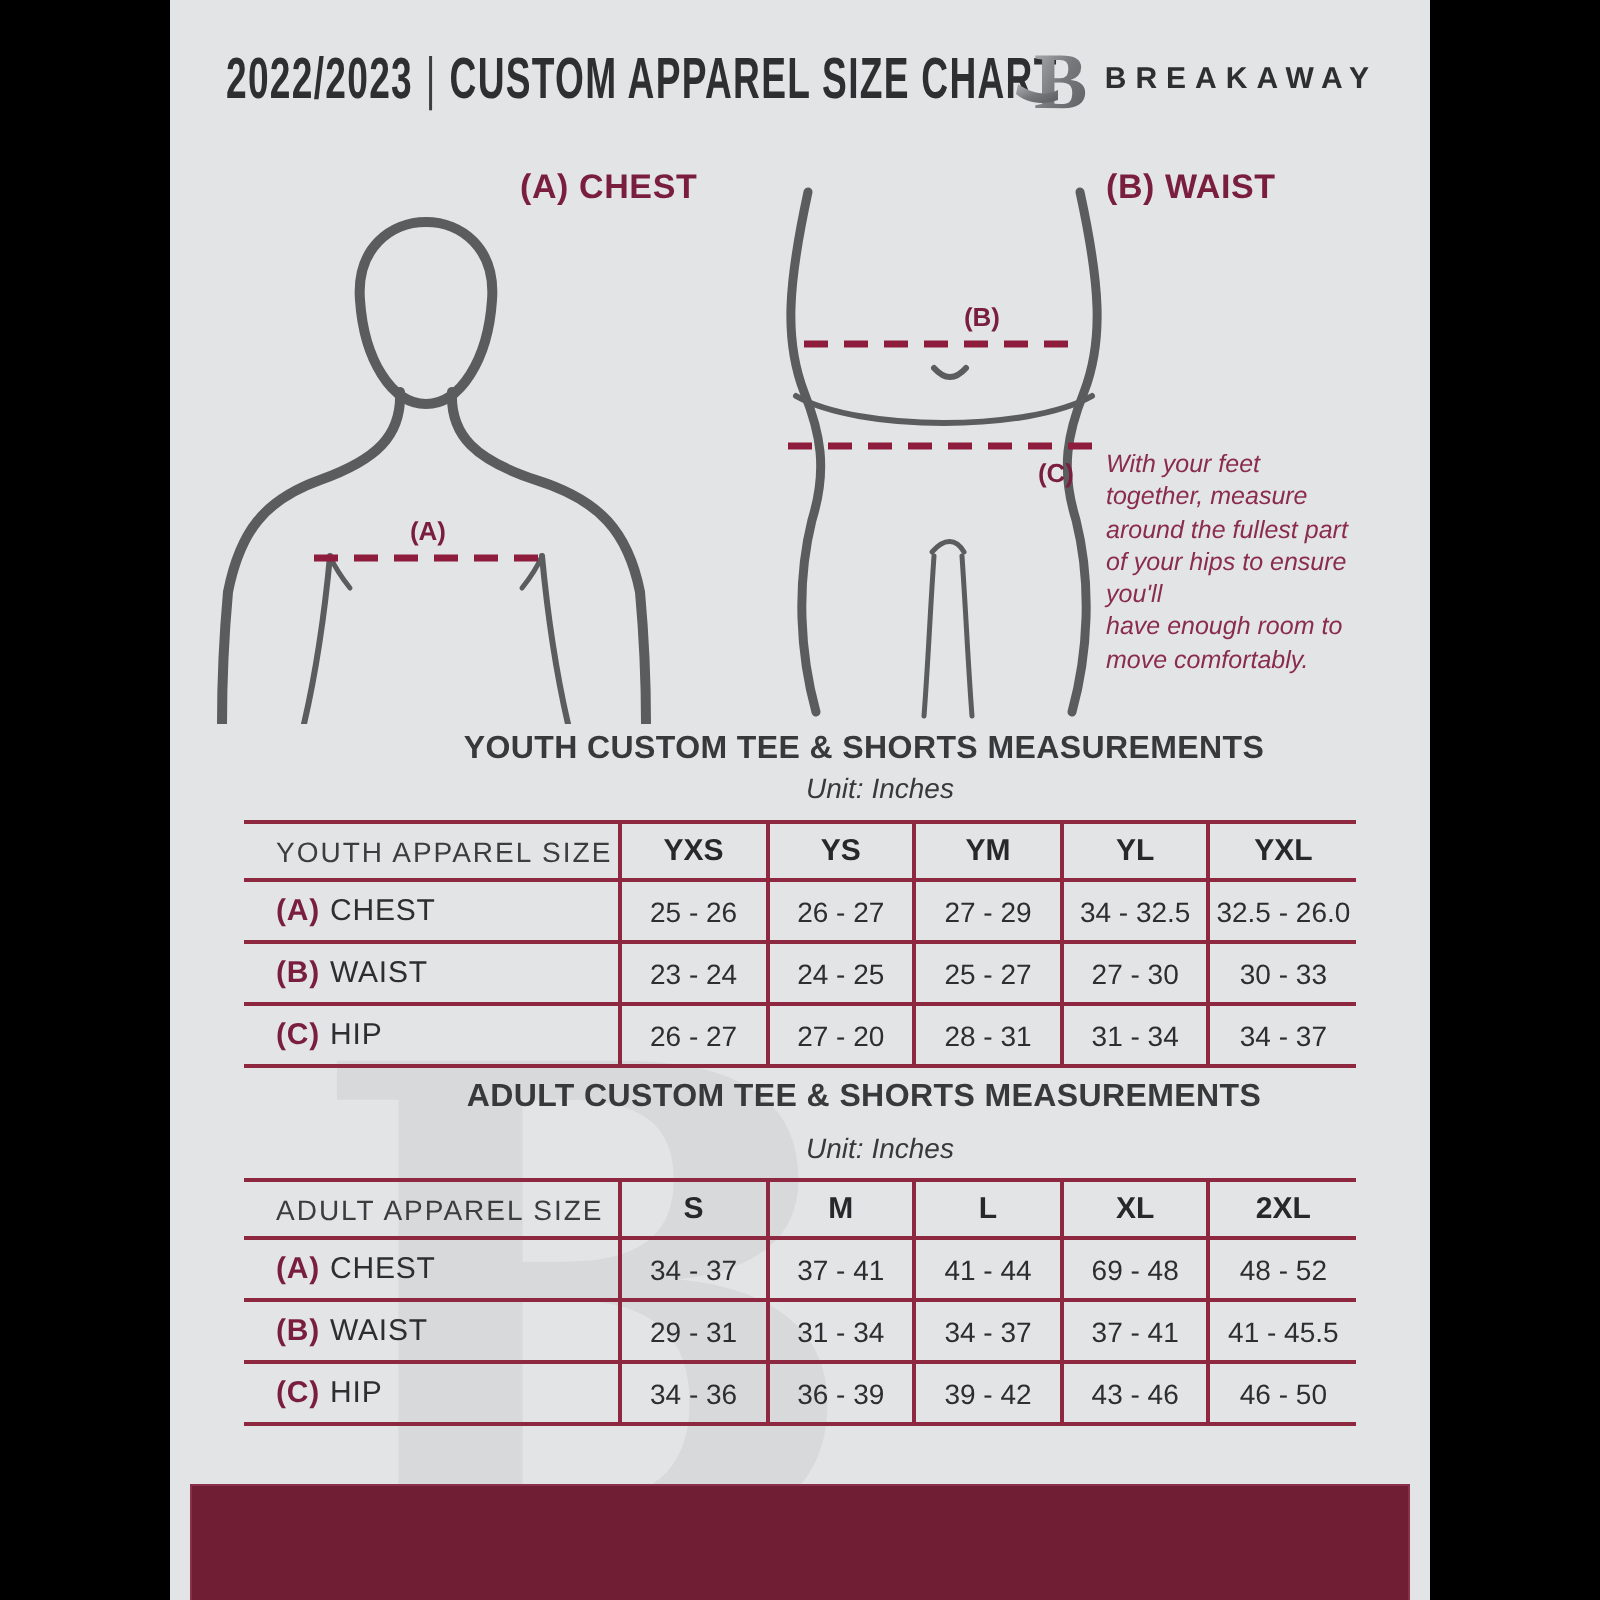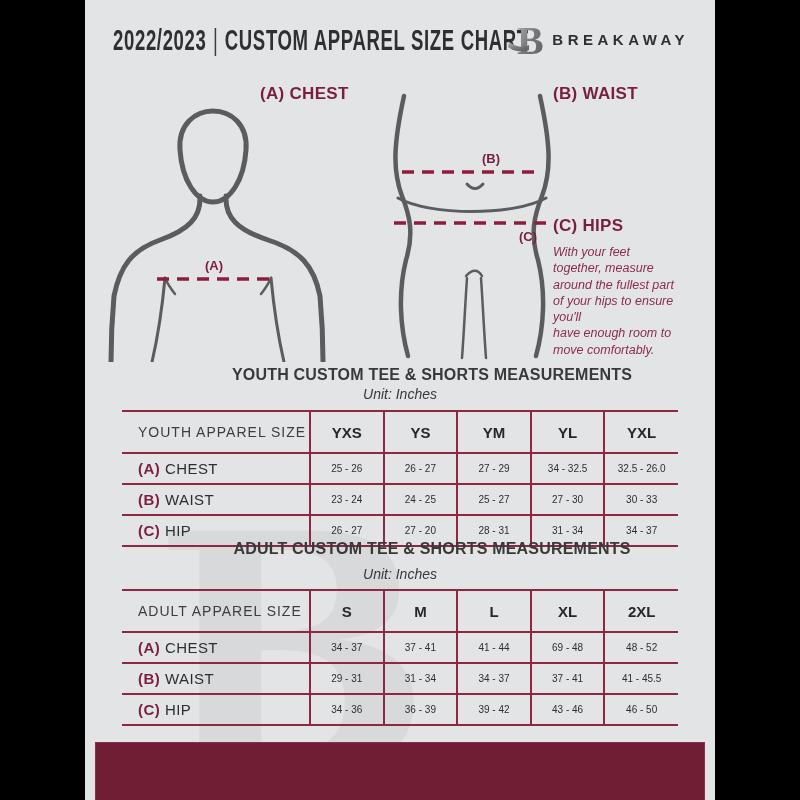--- a/index.html
+++ b/index.html
@@ -42,40 +42,40 @@
   .guide-a{left:175px;top:84px;width:150px;}
   .guide-b{left:468px;top:84px;width:158px;}
   .guide-c{left:468px;top:216px;width:158px;}
   
   .section-title{
     position:absolute;left:0;width:100%;text-align:center;
     font-weight:700;font-size:16px;color:#37393b;letter-spacing:0.2px;margin-left:32px;
   }
   .section-unit{
     position:absolute;left:0;width:100%;text-align:center;
-    font-style:italic;font-size:14px;color:#37393b;
+    font-style:italic;font-size:14px;color:#37393b;padding-left:40px;
   }
   .t-youth-title{top:366px;}   .t-youth-unit{top:386px;}
   .t-adult-title{top:540px;}   .t-adult-unit{top:566px;}
   
   table.size-table{
     position:absolute;left:37px;width:556px;
     border-collapse:collapse;table-layout:fixed;
     border-top:2px solid #8e2840;border-bottom:2px solid #8e2840;
     background:transparent;
   }
   .tbl-youth{top:410px;}
   .tbl-adult{top:589px;}
   .size-table td{
     padding:0;vertical-align:middle;text-align:center;
-    font-size:10px;color:#2c2e30;
+    font-size:14px;color:#2c2e30;
   }
   .size-table td + td{border-left:2px solid #8e2840;}
   .size-table tr{height:31px;}
-  .size-table tr.hrow{height:42px;}
+  .size-table tr.hrow{height:29px;}
   .size-table tr + tr td{border-top:2px solid #8e2840;}
   .size-table .corner{
     text-align:left;padding-left:16px;
     font-size:14px;letter-spacing:1px;color:#3b3d3f;
   }
   .size-table .szhead{font-weight:700;font-size:15px;color:#26282a;}
   .size-table .rowlabel{
     text-align:left;padding-left:16px;font-size:15px;letter-spacing:0.4px;
   }
   .size-table .rowlabel .key{color:#7a1e3e;font-weight:700;margin-right:5px;}
@@ -149,21 +149,20 @@
       <text x="140" y="149" text-anchor="middle" font-family="Liberation Sans, sans-serif" font-weight="bold" font-size="13" fill="#7a1e3e">(C)</text>
     </svg>
 
     <div class="guide guide-a">
       <div class="guide-heading">(A) CHEST</div>
     </div>
     <div class="guide guide-b">
       <div class="guide-heading">(B) WAIST</div>
     </div>
     <div class="guide guide-c">
-      <div class="guide-heading">(C) HIPS</div>
       <div class="guide-text">With your feet
 together, measure
 around the fullest part
 of your hips to ensure
 you'll
 have enough room to
 move comfortably.</div>
     </div>
 
     <div class="section-title t-youth-title">YOUTH CUSTOM TEE &amp; SHORTS MEASUREMENTS</div>

